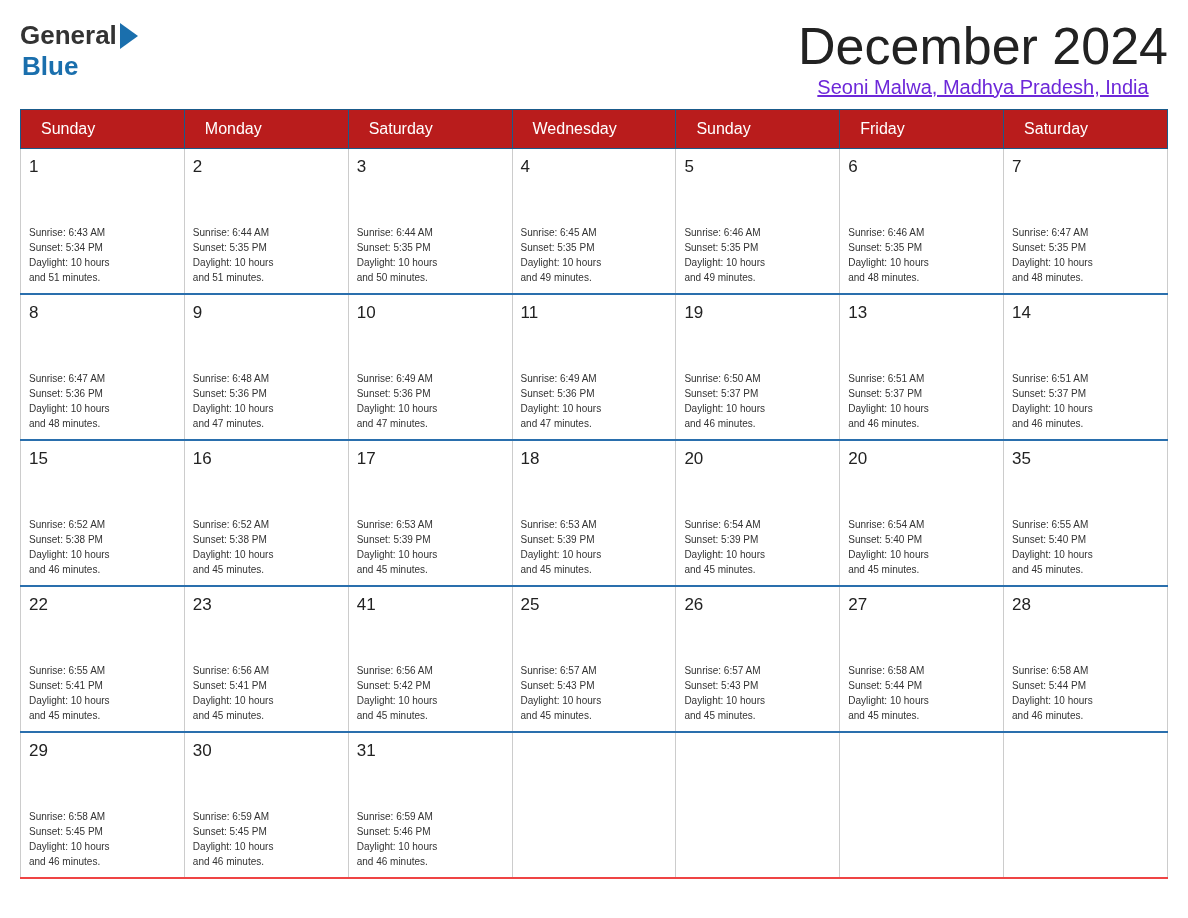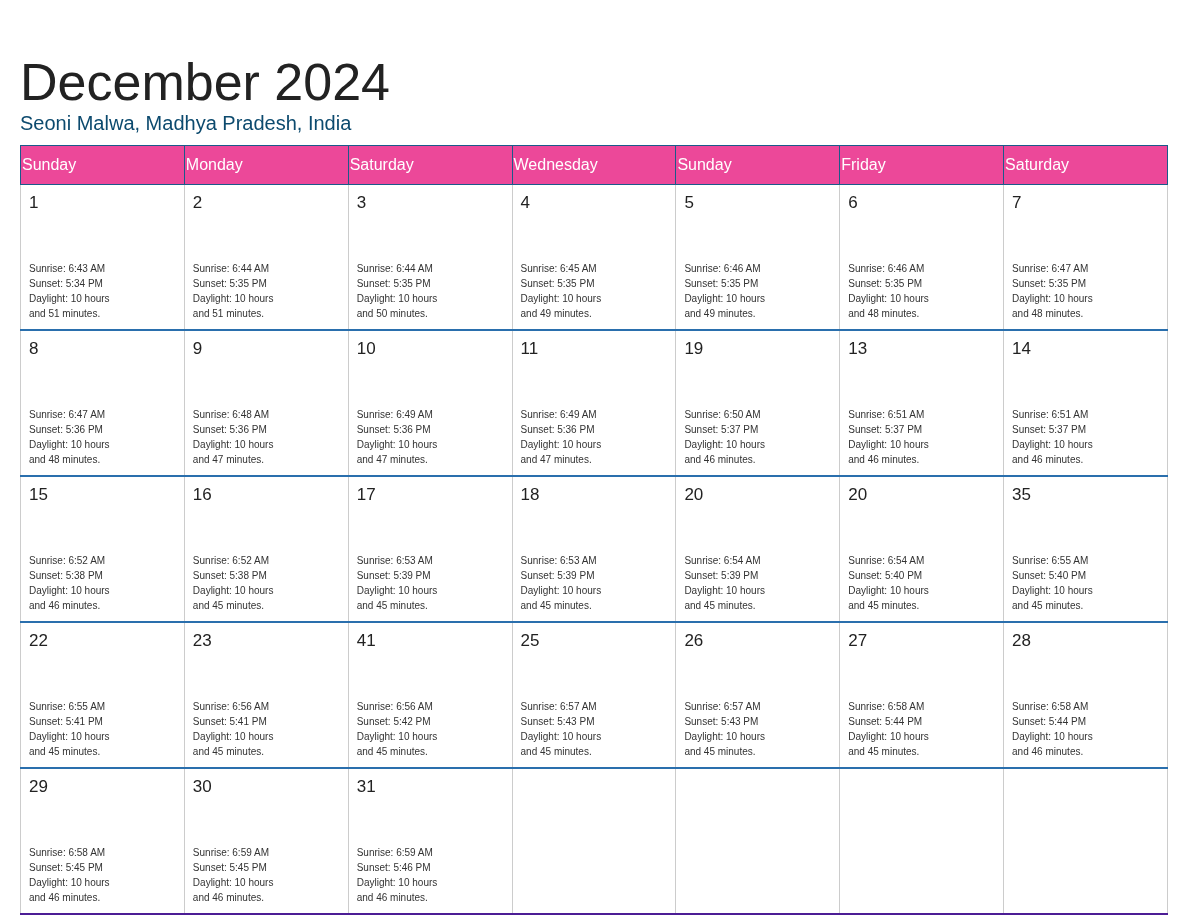--- a/index.html
+++ b/index.html
@@ -10,43 +10,43 @@
       min-height: 918px;
       padding: 20px;
     }
     .header {
       display: flex;
       justify-content: space-between;
       align-items: flex-start;
       margin-bottom: 10px;
     }
     .title-area {
-      text-align: left;
-      margin-top: 36px;
+      text-align: center;
     }
     .month-title {
       font-size: 52px;
       font-weight: normal;
       color: #222;
       line-height: 1;
     }
     .location {
       font-size: 20px;
-      color: #0c4a6e;
+      color: #6d28d9;
       margin-top: 4px;
+      text-decoration: underline;
     }
     .calendar {
       width: 100%;
       border-collapse: collapse;
       margin-top: 10px;
     }
     .calendar th {
-      background: #ec4899;
+      background: #b91c1c;
       color: #fff;
-      padding: 10px 1px;
+      padding: 10px 20px;
       text-align: left;
       font-size: 16px;
       font-weight: normal;
       border: 1px solid #1a5a8a;
     }
     .calendar td {
       vertical-align: top;
       padding: 8px;
       border: 1px solid #ccc;
       width: calc(100% / 7);
@@ -65,21 +65,21 @@
     .day-info {
       font-size: 10px;
       color: #333;
       line-height: 1.5;
       margin-top: 48px;
     }
     .calendar tr td {
       border-bottom: 2px solid #2a6fad;
     }
     .calendar tbody tr:last-child td {
-      border-bottom: 2px solid #4c1d95;
+      border-bottom: 2px solid #ef4444;
     }
     .empty-cell {
       background: #fff;
     }
     
     .logo-wrapper {
       display: flex;
       flex-direction: column;
     }
     .logo-line1 {
@@ -105,20 +105,29 @@
       font-size: 26px;
       font-weight: bold;
       color: #1a6fad;
       margin-left: 2px;
     }
   </style>
 </head>
 <body>
 
 <div class="header">
+  <div class="logo-wrapper">
+    <div class="logo-line1">
+      <span class="general-text">General</span>
+      <span class="blue-triangle-right"></span>
+    </div>
+    <div>
+      <span class="blue-line2">Blue</span>
+    </div>
+  </div>
   <div class="title-area">
     <div class="month-title">December 2024</div>
     <div class="location">Seoni Malwa, Madhya Pradesh, India</div>
   </div>
 </div>
 
 <table class="calendar">
   <thead>
     <tr>
     <th>Sunday</th>

